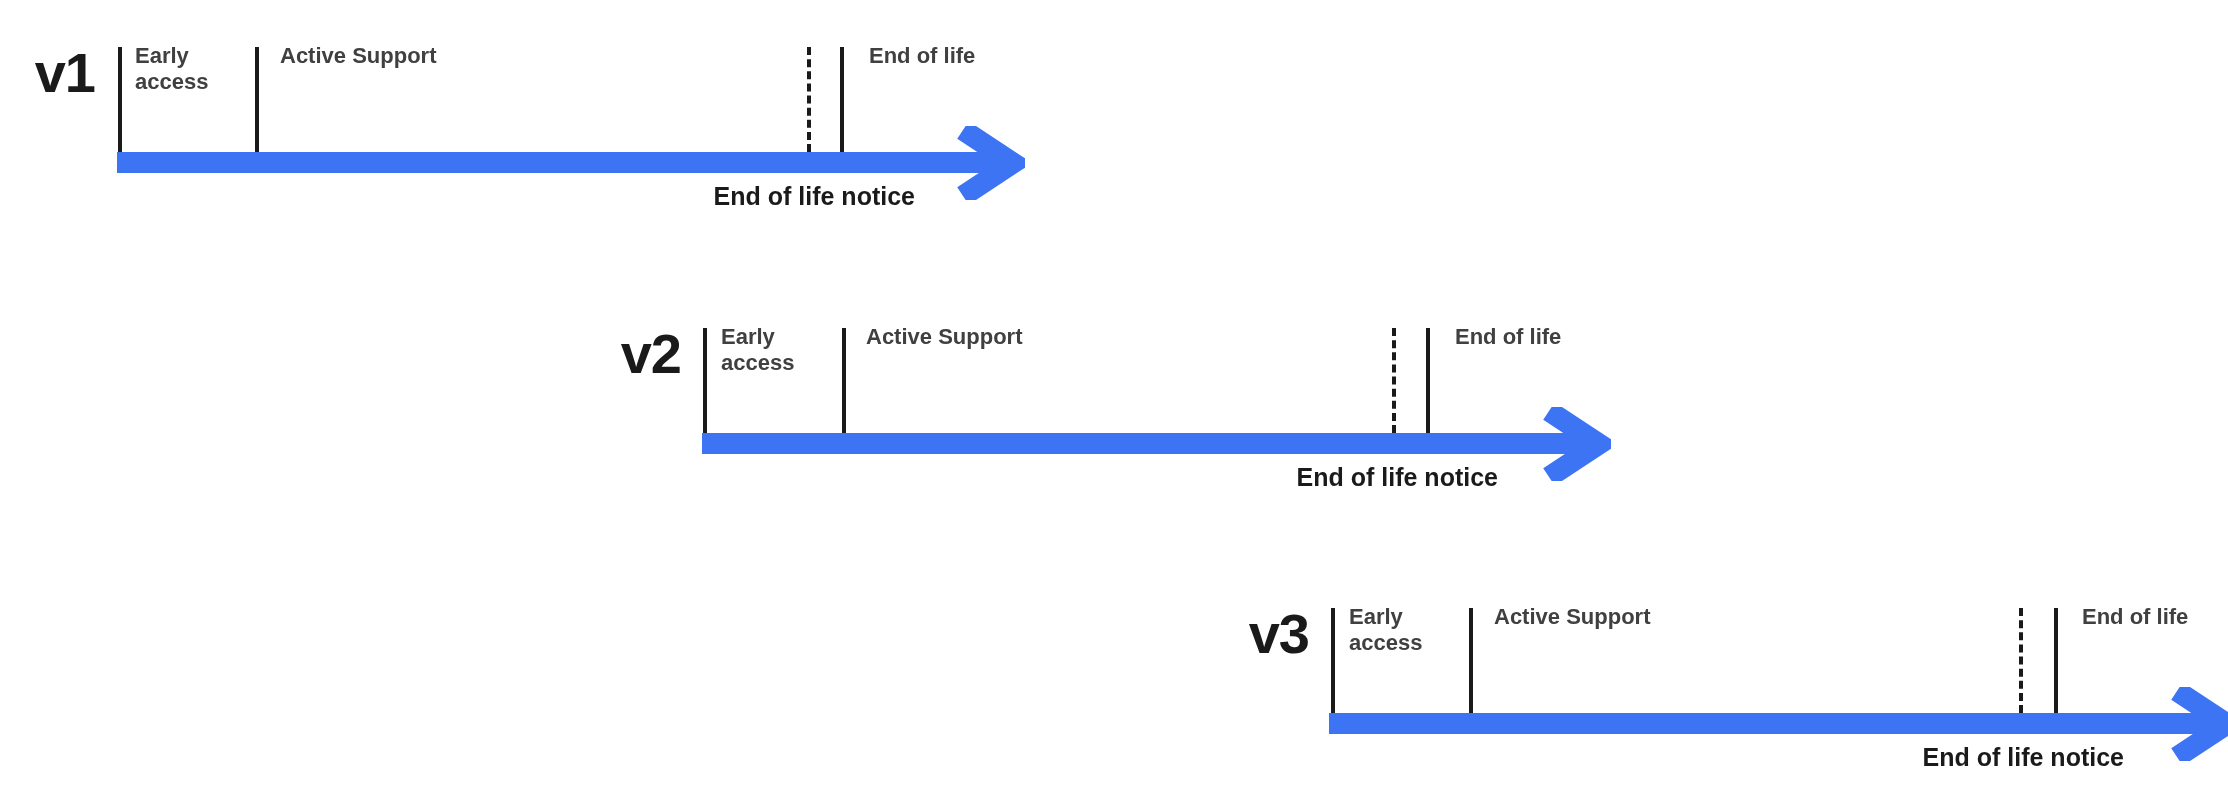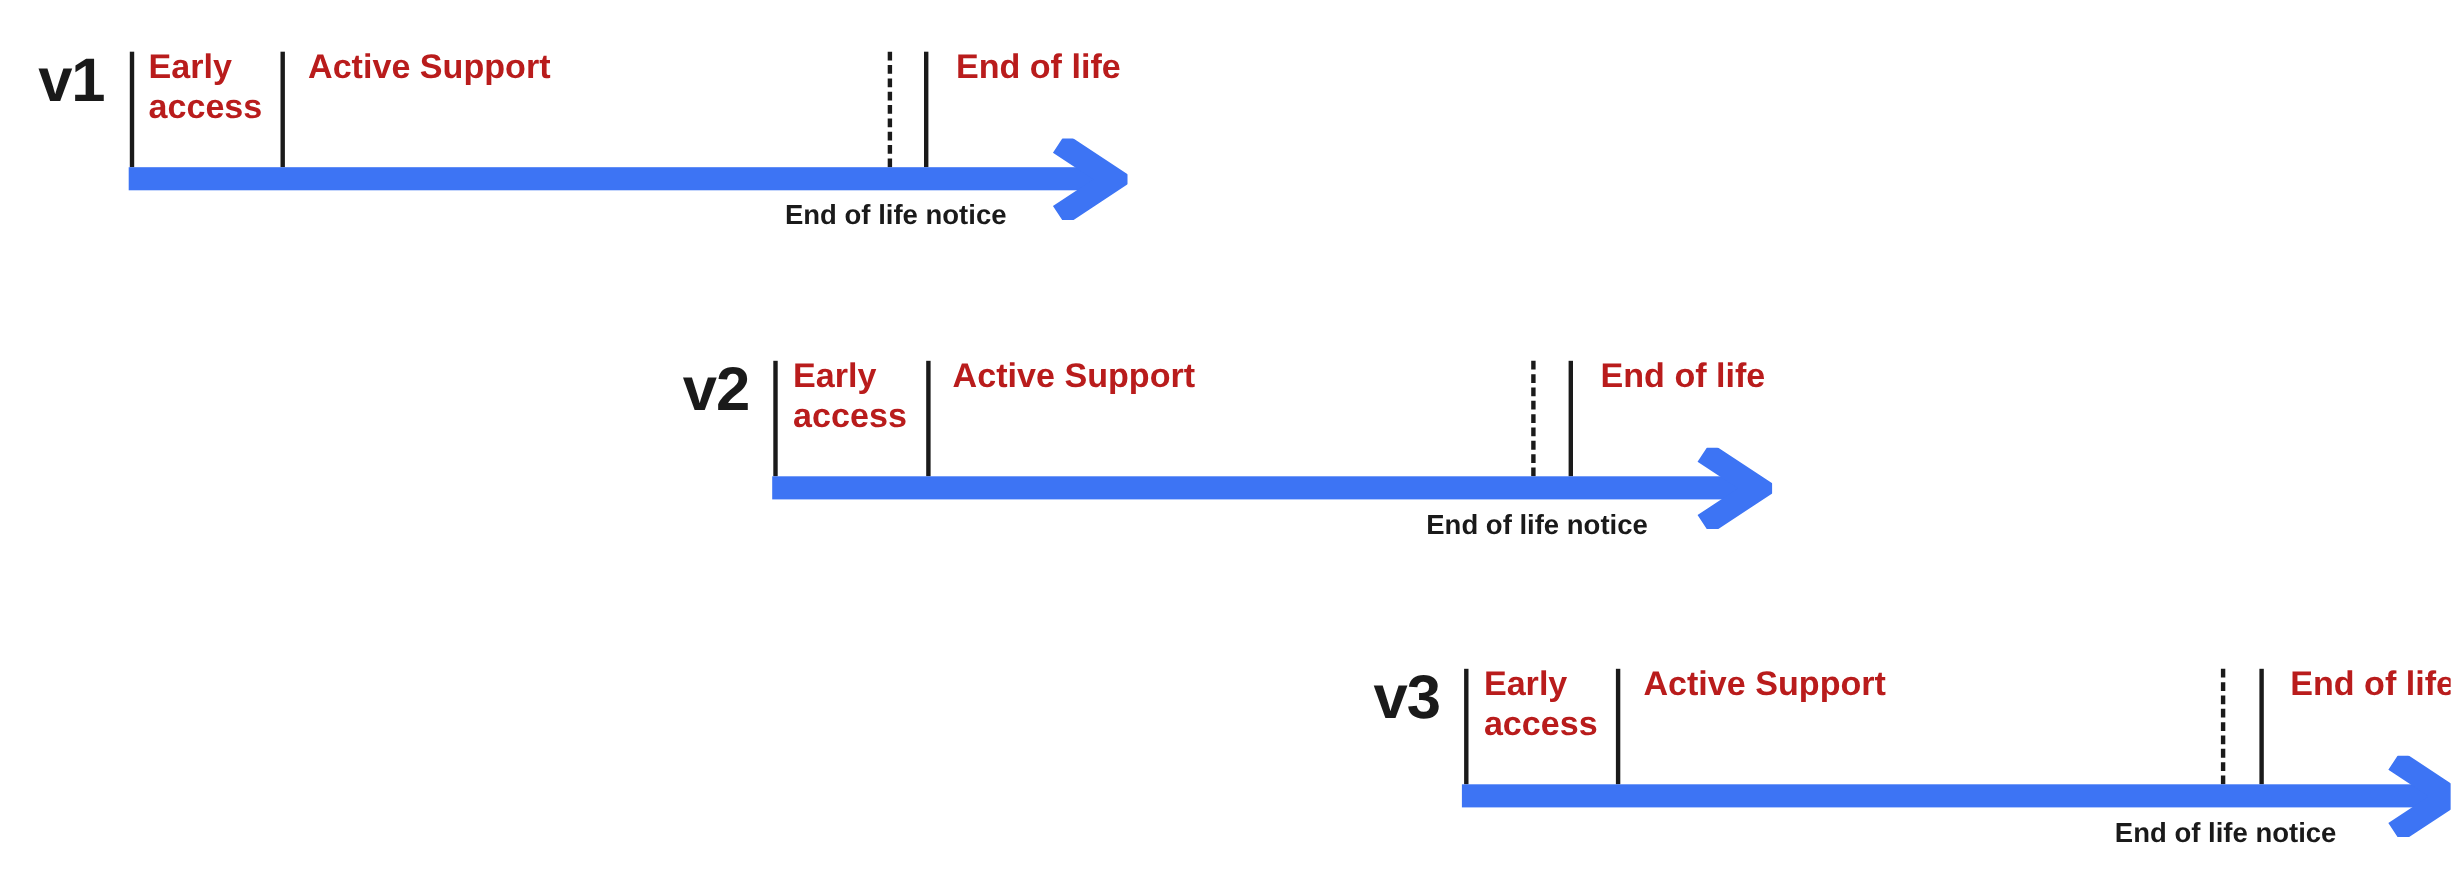--- a/index.html
+++ b/index.html
@@ -49,23 +49,23 @@
 
   .divider.dashed {
     background: none;
     border-left: 4px dashed #1a1a1a;
     width: 0;
   }
 
   
   .phase-label {
     position: absolute;
-    font-size: 31px;
+    font-size: 22px;
     font-weight: 700;
-    color: #b91c1c;
+    color: #404040;
     line-height: 1.16;
     white-space: pre-line;
   }
 
   
   .bar {
     position: absolute;
     height: 21px;
     background: #3d74f4;
   }

